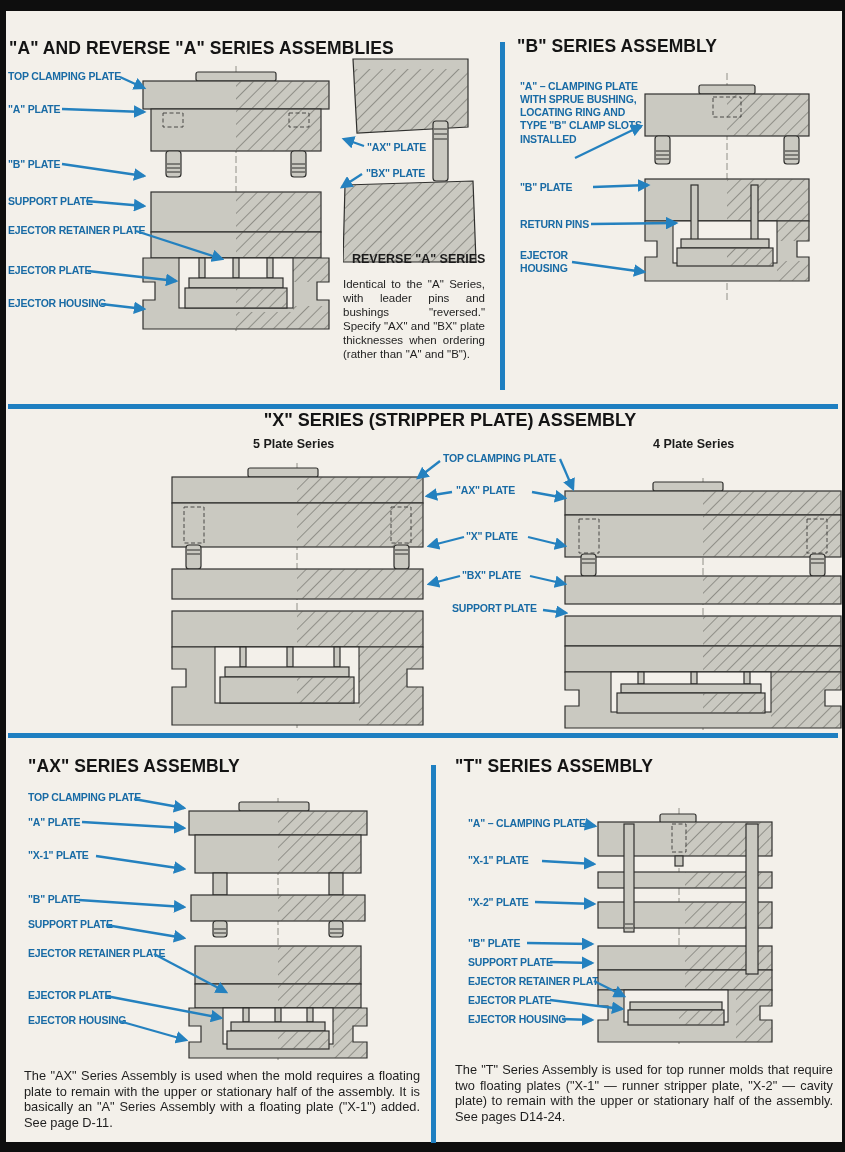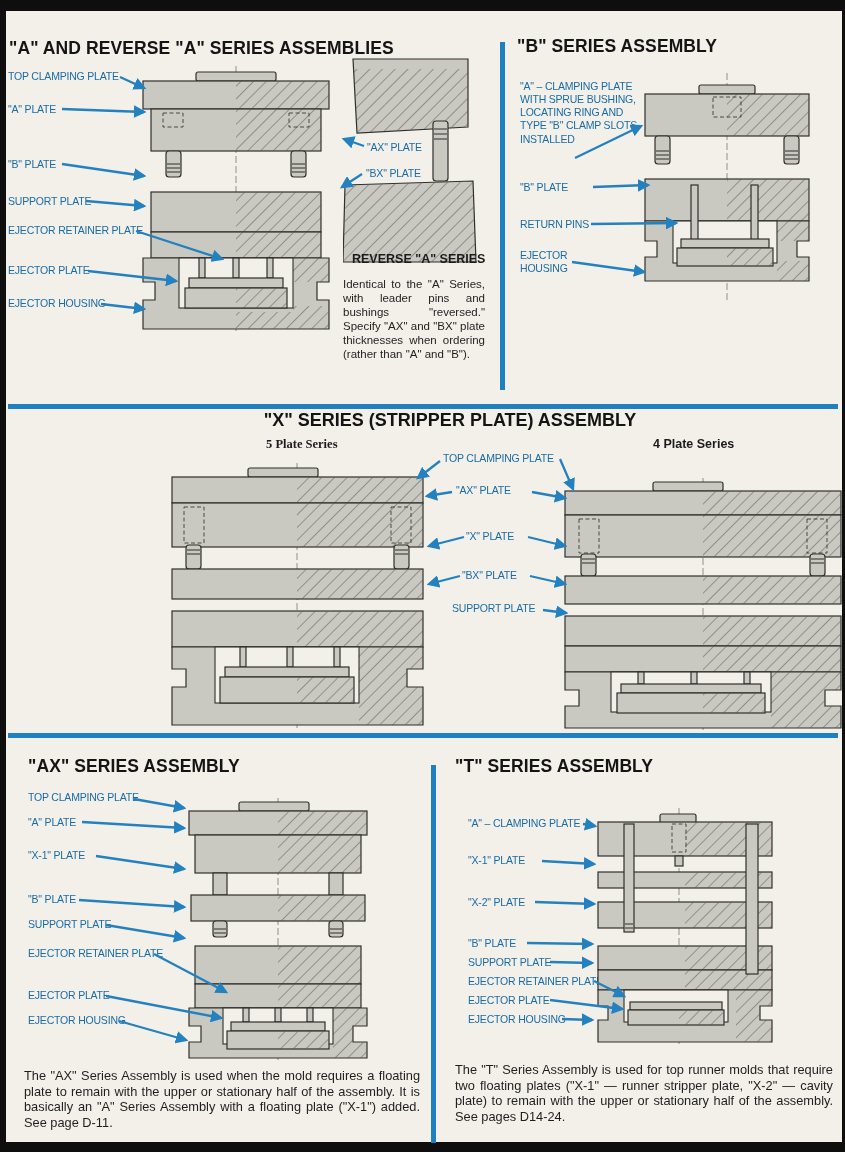--- a/index.html
+++ b/index.html
@@ -6,21 +6,21 @@
   .page{position:relative;width:845px;height:1152px;background:var(--frame,#0e0e0e);
         font-family:"Liberation Sans",sans-serif;overflow:hidden;}
   .paper{position:absolute;left:6px;top:11px;width:836px;height:1131px;background:var(--paper,#f3f0ea);}
   .hdiv,.vdiv{position:absolute;background:var(--accent,#1e7fc1);}
   .h1{position:absolute;font-weight:bold;font-size:17.5px;color:var(--title,#141414);
       letter-spacing:.1px;white-space:nowrap;}
   .h1c{position:absolute;font-weight:bold;font-size:18px;color:var(--title,#141414);
       text-align:center;white-space:nowrap;}
   .sub{position:absolute;font-weight:bold;font-size:12.5px;color:#1b1b1b;white-space:nowrap;}
   .cap{position:absolute;font-weight:bold;font-size:12.5px;color:#1b1b1b;white-space:nowrap;}
-  .lbl{position:absolute;font-weight:normal;font-size:10.5px;letter-spacing:-.2px;
+  .lbl{position:absolute;font-weight:bold;font-size:10.5px;letter-spacing:-.2px;
        color:var(--labelblue,#196ba5);white-space:nowrap;line-height:1.25;}
   .lblw{white-space:normal;}
   .para{position:absolute;font-size:12.8px;color:#1e1e1e;line-height:1.22;text-align:justify;}
   .dg{position:absolute;}
   .pf{fill:#cac9c1;stroke:#2f2f2d;stroke-width:1.2;}
   .cav{fill:#f3f0ea;stroke:#2f2f2d;stroke-width:1.1;}
   .cl{stroke:#77776f;stroke-width:.8;stroke-dasharray:7 3;fill:none;}
   .dsh{fill:none;stroke:#3a3a38;stroke-width:.9;stroke-dasharray:4 2.5;}
   .rib{stroke:#2f2f2d;stroke-width:1;}
   .arrows{position:absolute;left:0;top:0;pointer-events:none;}
@@ -137,21 +137,21 @@
       <rect x="134" y="188" width="32" height="20" fill="url(#hB)"></rect>
     <rect class="cav" x="30" y="148" width="104" height="42"></rect>
     <rect class="pf" x="48" y="112" width="7" height="56"></rect>
       <rect class="pf" x="108" y="112" width="7" height="56"></rect>
     <rect class="pf" x="38" y="166" width="88" height="9"></rect>
     <rect class="pf" x="34" y="175" width="96" height="18"></rect>
       <rect x="84" y="175" width="46" height="18" fill="url(#hB)"></rect>
   </svg>
 
   <div class="h1c" style="left:170px;top:410px;width:560px;">"X" SERIES (STRIPPER PLATE) ASSEMBLY</div>
-  <div class="sub" style="left:266px;top:437px;font-family:Liberation Serif, serif;">5 Plate Series</div>
+  <div class="sub" style="left:253px;top:437px;">5 Plate Series</div>
   <div class="sub" style="left:653px;top:437px;">4 Plate Series</div>
   <div class="lbl" style="left:443px;top:452px;">TOP CLAMPING PLATE</div>
   <div class="lbl" style="left:456px;top:484px;">"AX" PLATE</div>
   <div class="lbl" style="left:466px;top:530px;">"X" PLATE</div>
   <div class="lbl" style="left:462px;top:569px;">"BX" PLATE</div>
   <div class="lbl" style="left:452px;top:602px;">SUPPORT PLATE</div>
 
   <svg class="dg" style="left:170px;top:463px;" width="255" height="265" viewBox="0 0 255 265">
     <defs>
         <pattern id="hX5" width="9" height="9" patternUnits="userSpaceOnUse" patternTransform="rotate(45)">

